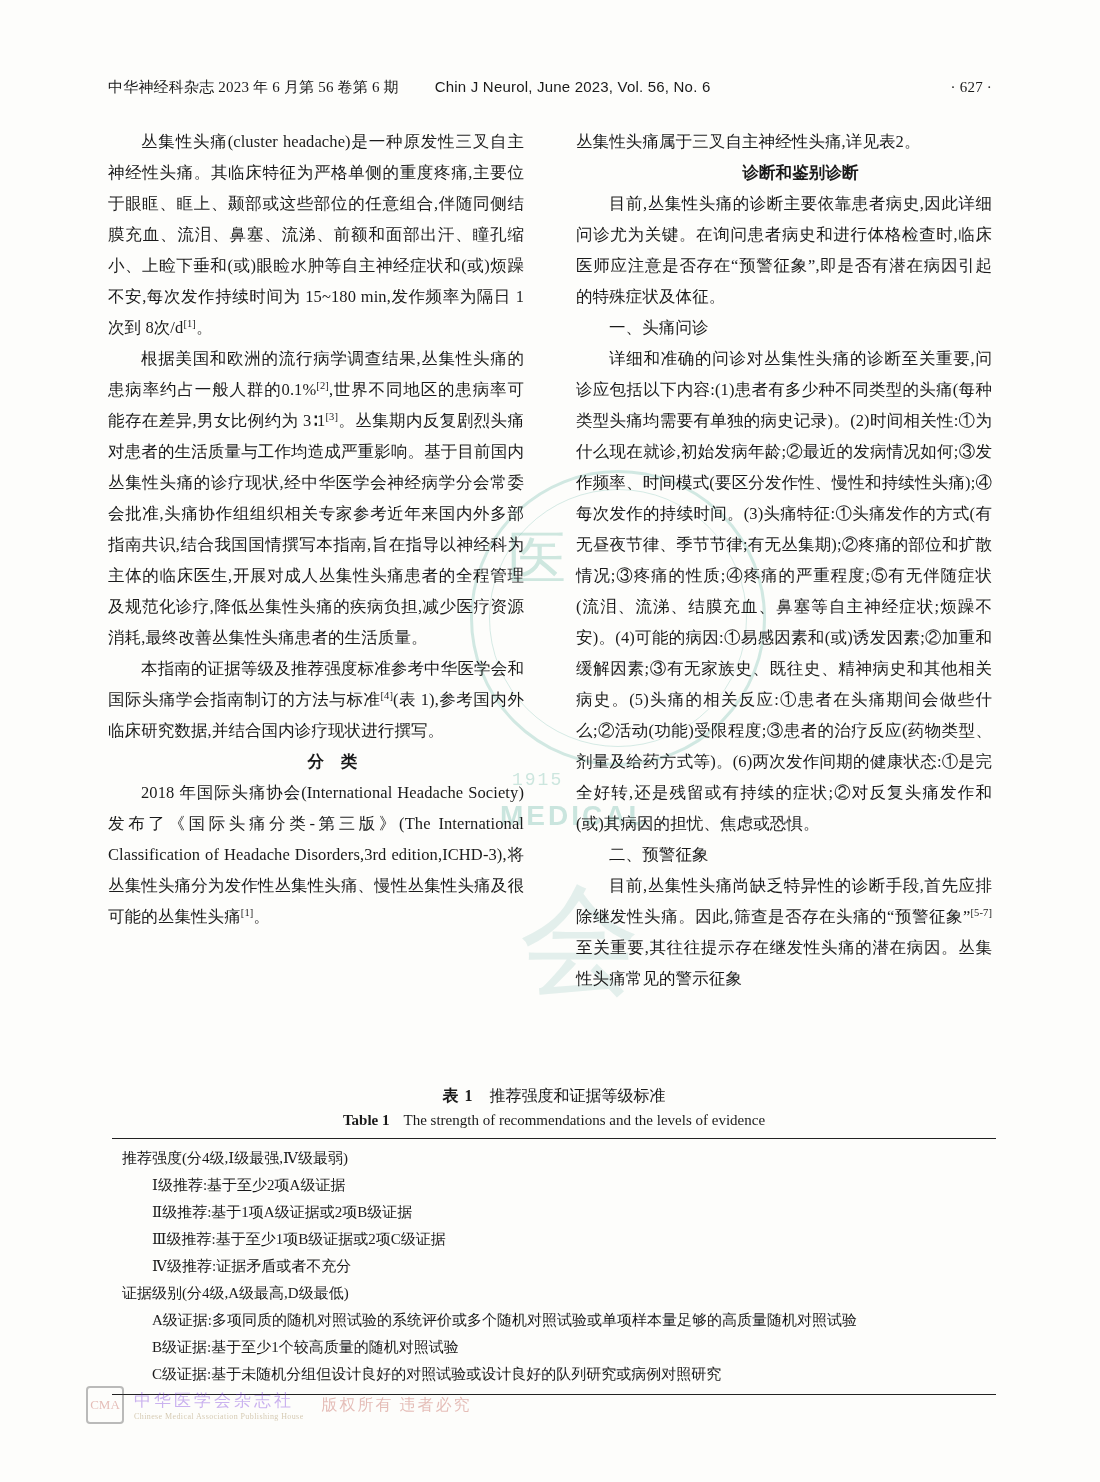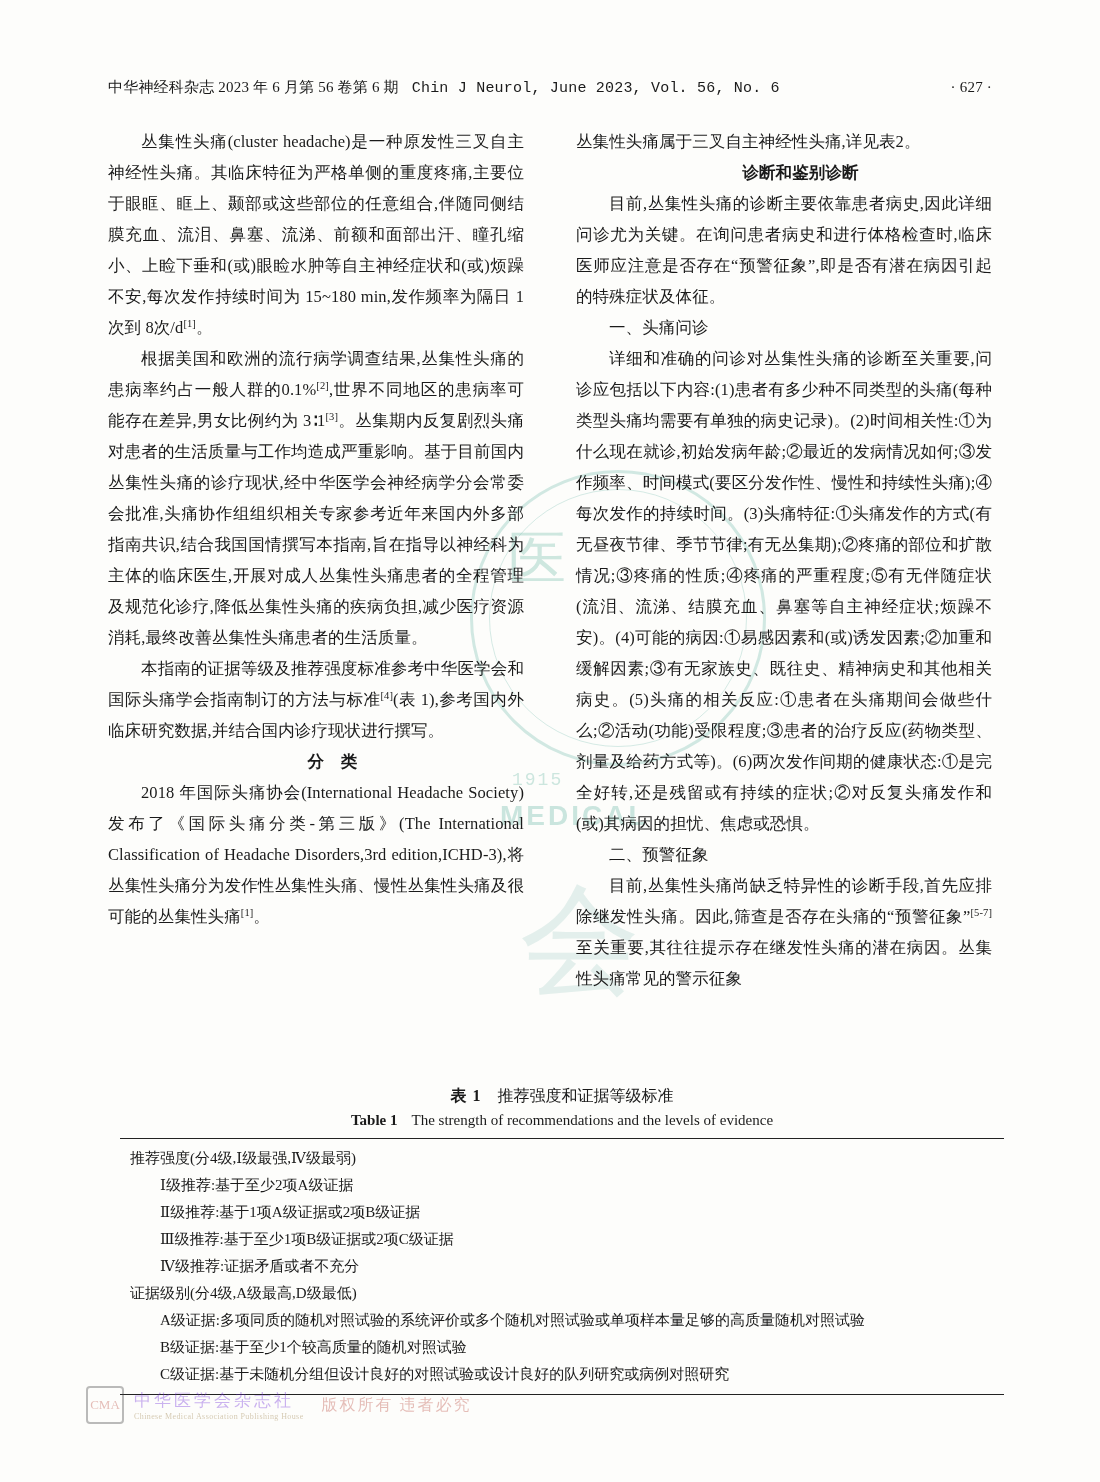--- a/index.html
+++ b/index.html
@@ -29,22 +29,22 @@
     display: flex;
     justify-content: space-between;
     align-items: baseline;
     font-size: 15px;
     letter-spacing: 0.2px;
   }
   .runhead .left {
     white-space: nowrap;
   }
   .runhead .left .en {
-    margin-left: 9px;
-    font-family: Liberation Mono, monospace;
+    margin-left: 32px;
+    font-family: Liberation Sans, sans-serif;
   }
   .runhead .right {
     white-space: nowrap;
     font-size: 15px;
   }
   
   .cols {
     position: absolute;
     top: 126px;
     left: 108px;
@@ -88,21 +88,21 @@
     letter-spacing: 10px;
   }
   .subhead {
     text-indent: 2em;
     margin: 0;
   }
   
   .table-block {
     position: absolute;
     top: 1086px;
-    left: 120px;
+    left: 112px;
     width: 884px;
   }
   .tbl-title-cn {
     text-align: center;
     font-size: 16px;
     margin-bottom: 5px;
   }
   .tbl-title-cn b {
     letter-spacing: 1px;
   }

